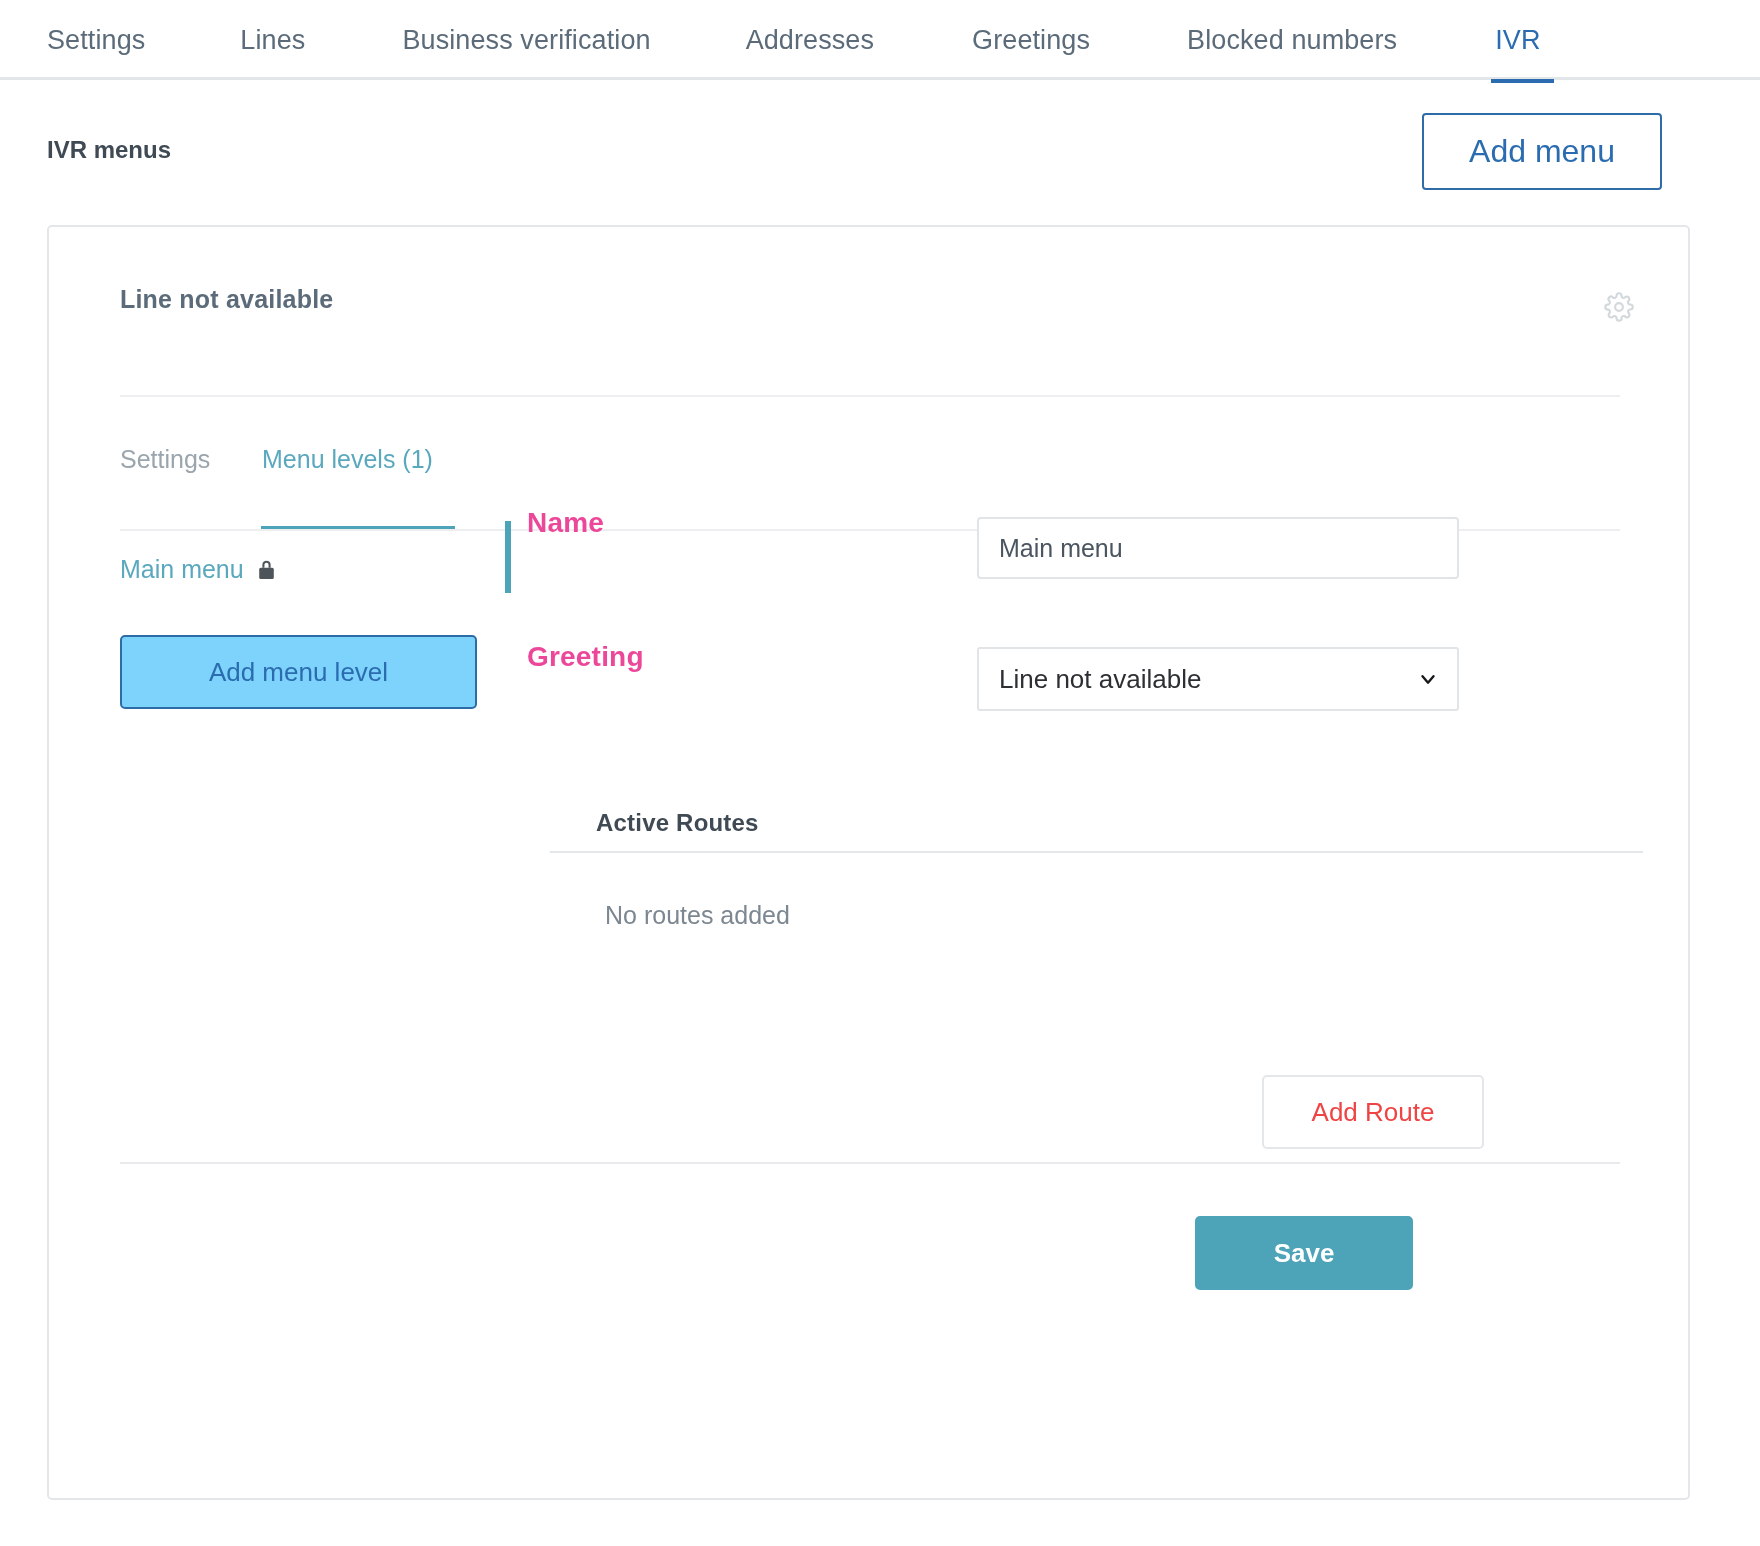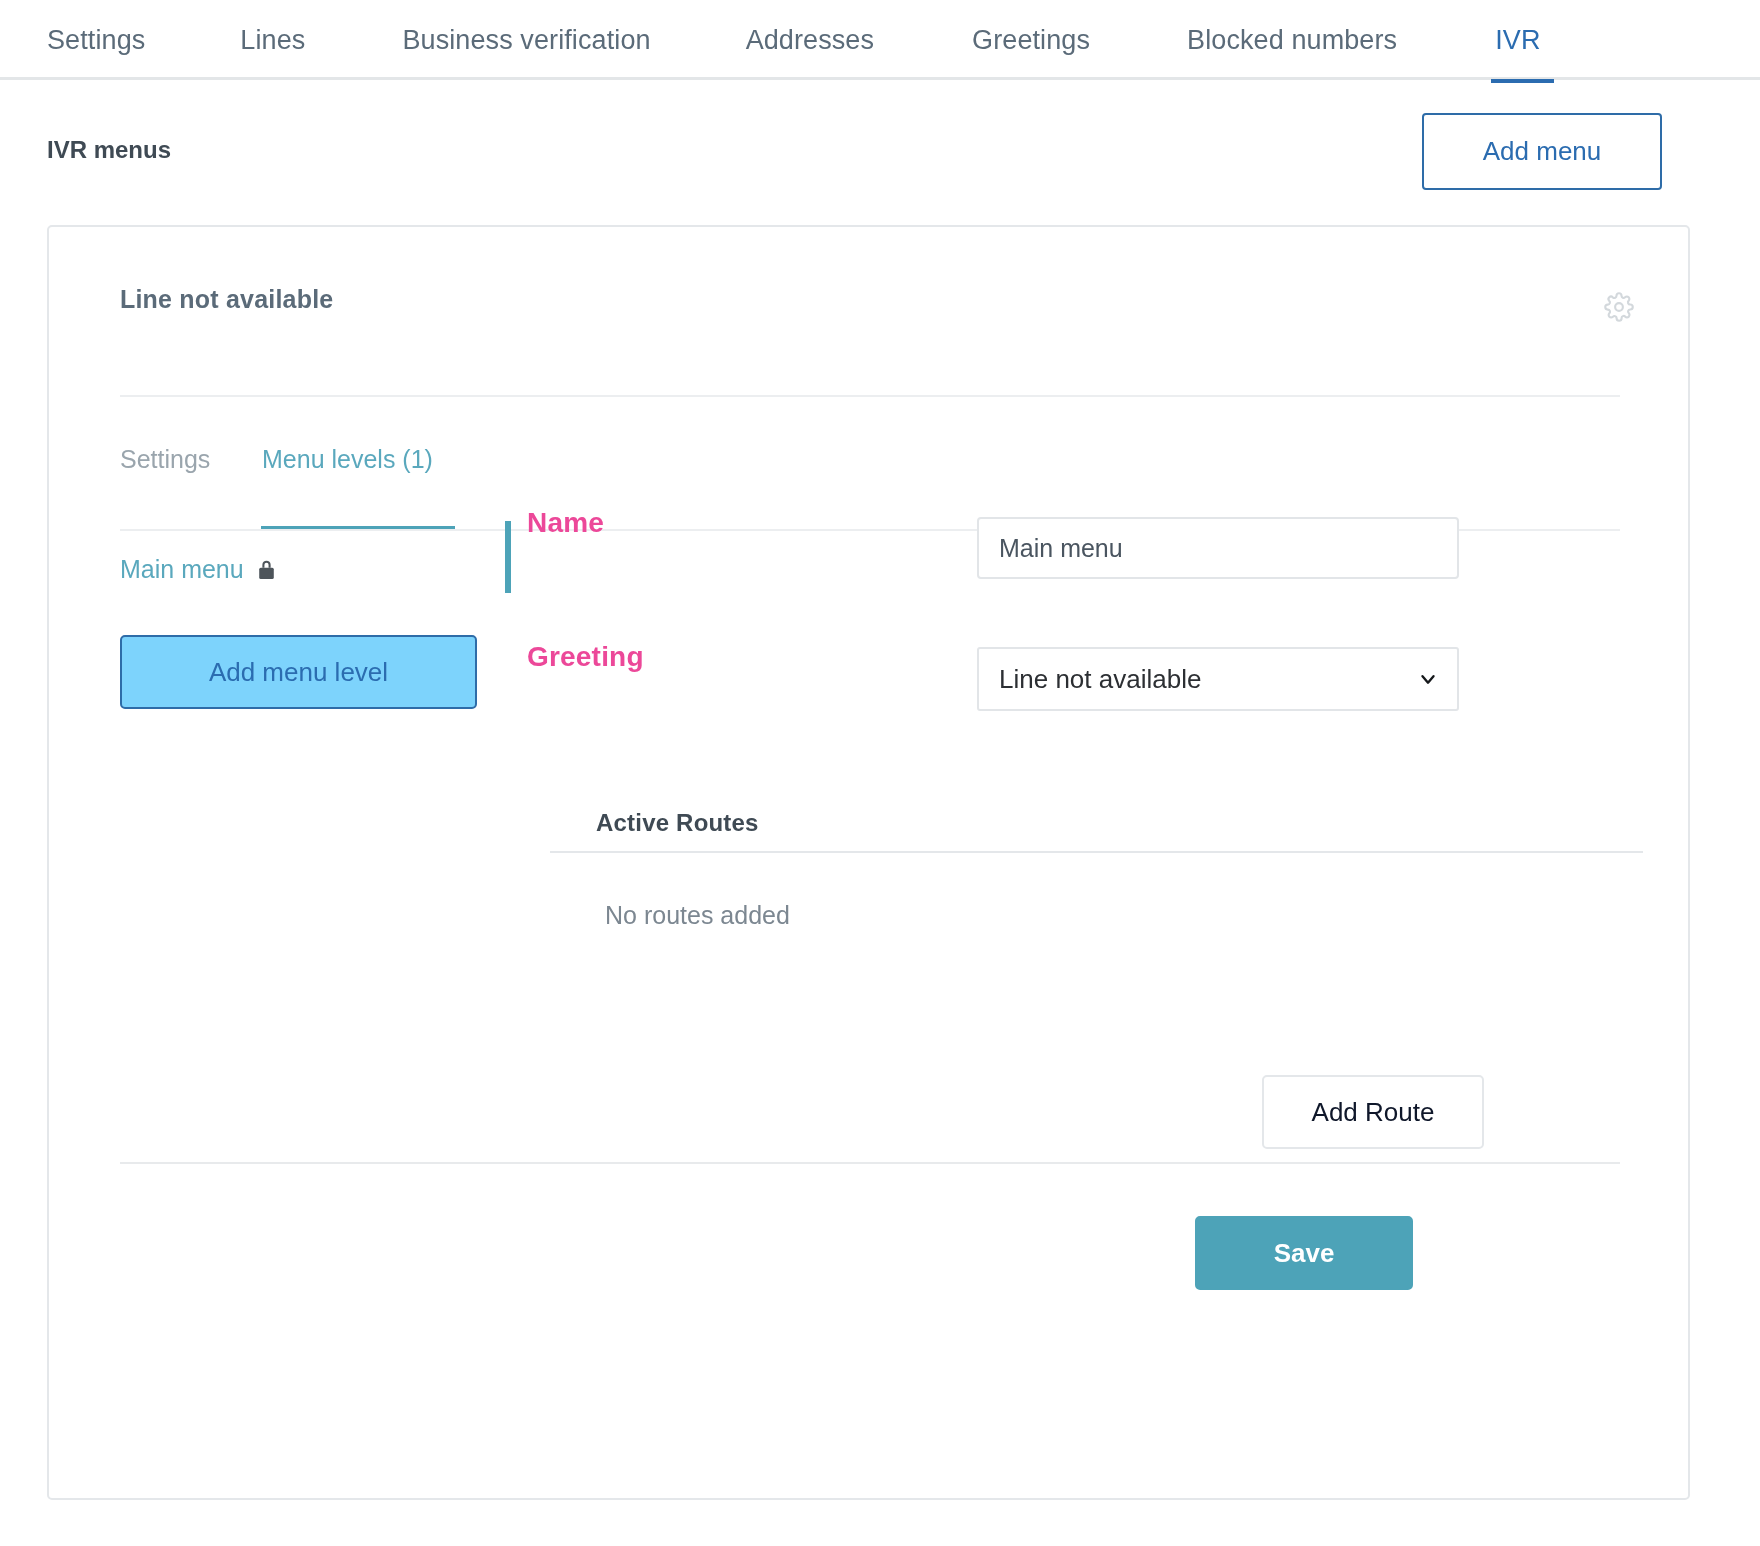--- a/index.html
+++ b/index.html
@@ -36,21 +36,21 @@
     position: absolute; left: 0; top: 80px; width: 1760px; height: 145px;
   }
   .page-title {
     position: absolute; left: 47px; top: 56px;
     font-size: 24px; font-weight: bold; color: #3f4a54;
   }
   .btn-add-menu {
     position: absolute; left: 1422px; top: 33px;
     width: 240px; height: 77px;
     border: 2px solid #2e6ca8; border-radius: 4px; background: #ffffff;
-    color: #2b6cb0; font-size: 26px; font-family: inherit;
+    color: #2b6cb0; font-size: 32px; font-family: inherit;
     cursor: pointer;
   }
 
   
   .card {
     position: absolute; left: 47px; top: 225px;
     width: 1643px; height: 1275px;
     border: 2px solid #e4e7ea; border-radius: 5px; background: #ffffff;
   }
   .card-title {
@@ -144,21 +144,21 @@
   }
   .routes-hr { margin-top: 14px; width: 1093px; height: 2px; background: #e4e7ea; }
   .routes-empty {
     margin-top: 48px; padding-left: 55px;
     font-size: 25px; color: #7c8791;
   }
   .btn-add-route {
     position: absolute; left: 712px; top: 266px;
     width: 222px; height: 74px;
     border: 2px solid #e4e7ea; border-radius: 5px; background: #ffffff;
-    color: #0f172a; font-size: 26px; font-family: inherit; cursor: pointer;
+    color: #ef4444; font-size: 26px; font-family: inherit; cursor: pointer;
   }
 
   
   .footer-hr {
     position: absolute; left: 71px; top: 935px; width: 1500px;
     height: 2px; background: #e8eaec;
   }
   .btn-cancel {
     position: absolute; left: 924px; top: 989px;
     width: 206px; height: 74px;

